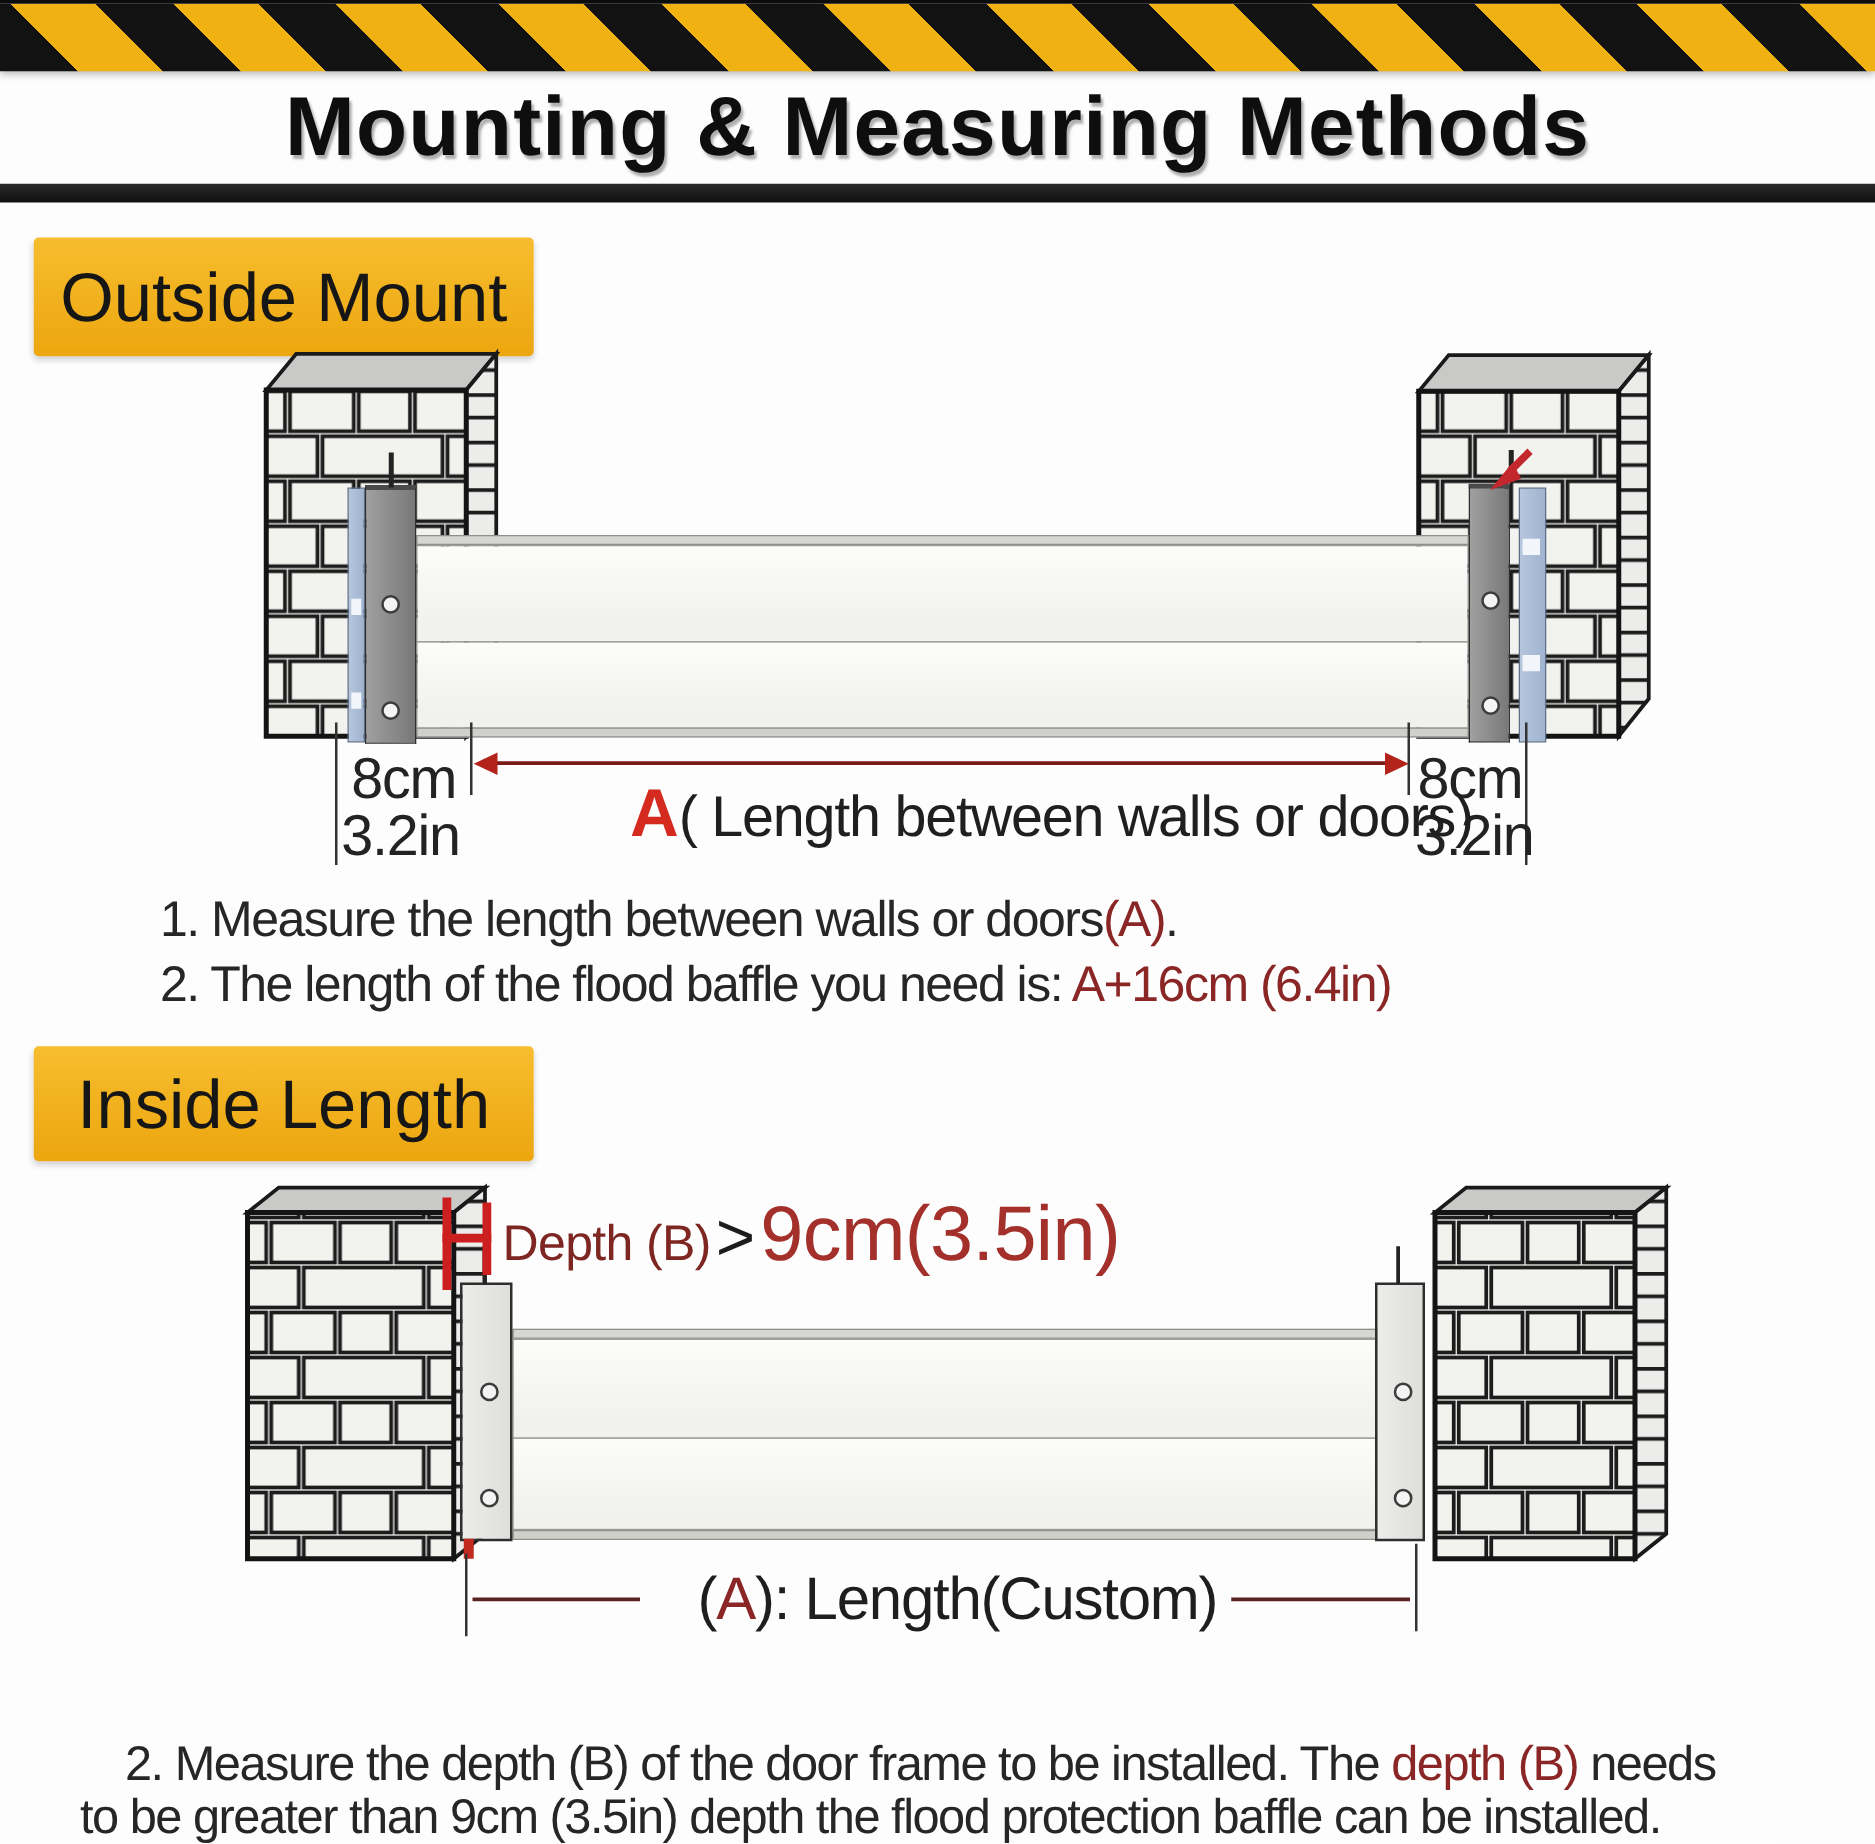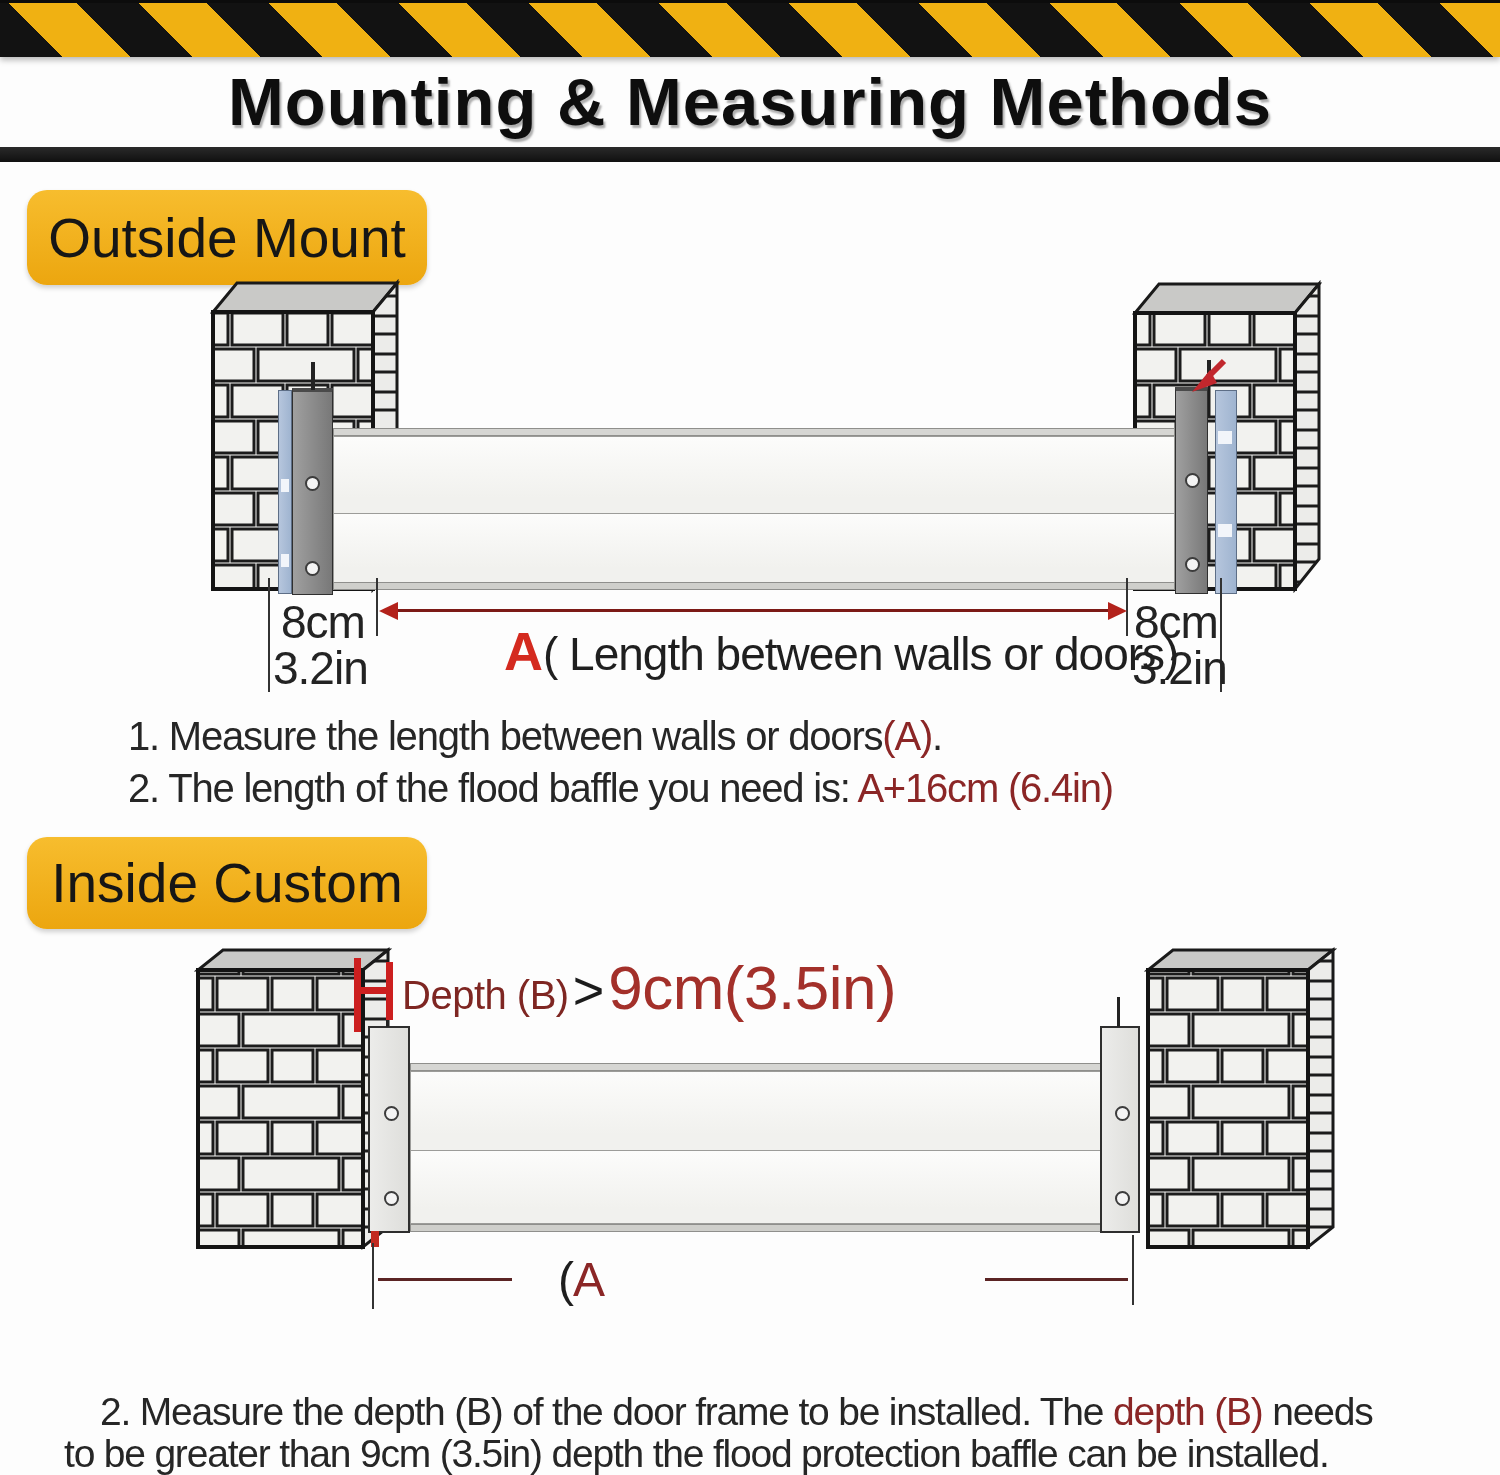--- a/index.html
+++ b/index.html
@@ -10,21 +10,21 @@
   
   .tape{left:0;top:0;width:1500px;height:54px;
         background:repeating-linear-gradient(45deg,#121212 0 44px,#f0b112 44px 92px);
         border-top:3px solid #0c0c0c;box-shadow:0 3px 6px rgba(0,0,0,.28);}
   .title{left:0;top:56px;width:1500px;height:90px;display:flex;align-items:center;justify-content:center;
          font-size:67px;font-weight:700;letter-spacing:1px;color:#0e0e0e;
          text-shadow:2px 3px 2px rgba(110,110,110,.55);}
   .darkbar{left:0;top:147px;width:1500px;height:15px;background:linear-gradient(#2a2a2a,#101010);}
 
   
-  .ylabel{width:400px;height:95px;border-radius:20px;
+  .ylabel{width:400px;height:95px;border-radius:4px;
           background:linear-gradient(#f7bd2e,#eca60f);
           display:flex;align-items:center;justify-content:center;
           font-size:55px;color:#161616;box-shadow:0 3px 5px rgba(0,0,0,.18);}
 
   
   .barrier{box-sizing:border-box;}
   .barrier .cap{position:absolute;left:0;right:0;top:0;height:8px;background:#d6d6d3;border:1px solid #8f8f8c;box-sizing:border-box;}
   .barrier .p{position:absolute;left:0;right:0;background:linear-gradient(#fcfcfb 0%,#f1f1ee 80%);
               border:1px solid #9c9c99;box-sizing:border-box;}
   .barrier .base{position:absolute;left:0;right:0;bottom:0;height:8px;background:#cfcfcb;border:1px solid #8f8f8c;box-sizing:border-box;}
@@ -151,21 +151,21 @@
       <span class="rest">( Length between walls or doors)</span>
   </div>
 
   <div class="abs step" style="left:128px;top:714px;">
     <span>1. Measure the length between walls or doors</span><span class="maroon">(A)</span><span>.</span>
   </div>
   <div class="abs step" style="left:128px;top:766px;">
     <span>2. The length of the flood baffle you need is: </span><span class="maroon">A+16cm (6.4in)</span>
   </div>
 
-  <div class="abs ylabel" style="left:27px;top:837px;height:92px;">Inside Custom</div>
+  <div class="abs ylabel" style="left:27px;top:837px;height:92px;">Inside Length</div>
 
   <svg class="abs" style="left:190px;top:940px;" width="210" height="315">
     <polygon points="8,30 173,30 198,10 33,10" fill="#c9c9c7" stroke="#1a1a1a" stroke-width="3"></polygon>
     <polygon points="173,30 198,10 198,287 173,307" fill="url(#brickSide)" stroke="#1a1a1a" stroke-width="3"></polygon>
     <rect x="8" y="30" width="165" height="277" fill="url(#brickFront)" stroke="#141414" stroke-width="4"></rect>
   </svg>
 
   <svg class="abs" style="left:1140px;top:940px;" width="200" height="315">
     <polygon points="8,30 168,30 193,10 33,10" fill="#c9c9c7" stroke="#1a1a1a" stroke-width="3"></polygon>
     <polygon points="168,30 193,10 193,287 168,307" fill="url(#brickSide)" stroke="#1a1a1a" stroke-width="3"></polygon>
@@ -201,20 +201,21 @@
     <span class="dl">Depth (B) </span>
     <span class="gt">&gt;</span>
     <span class="dv">9cm(3.5in)</span>
   </div>
 
   <div class="abs vline" style="left:372px;top:1243px;width:2px;height:66px;"></div>
   <div class="abs dimline" style="left:378px;top:1278px;width:134px;"></div>
   <div class="abs customrow" style="left:558px;top:1252px;">
     <span>(</span>
       <span class="maroon">A</span>
+      <span>): Length(Custom)</span>
   </div>
   <div class="abs dimline" style="left:985px;top:1278px;width:143px;"></div>
   <div class="abs vline" style="left:1132px;top:1235px;width:2px;height:70px;"></div>
 
   <div class="abs step" style="left:100px;top:1390px;font-size:39px;">
     <span>2. Measure the depth (B) of the door frame to be installed. The </span><span class="maroon">depth (B)</span><span> needs</span>
   </div>
   <div class="abs step" style="left:64px;top:1432px;font-size:39px;">to be greater than 9cm (3.5in) depth the flood protection baffle can be installed.</div>
 
 </div>

